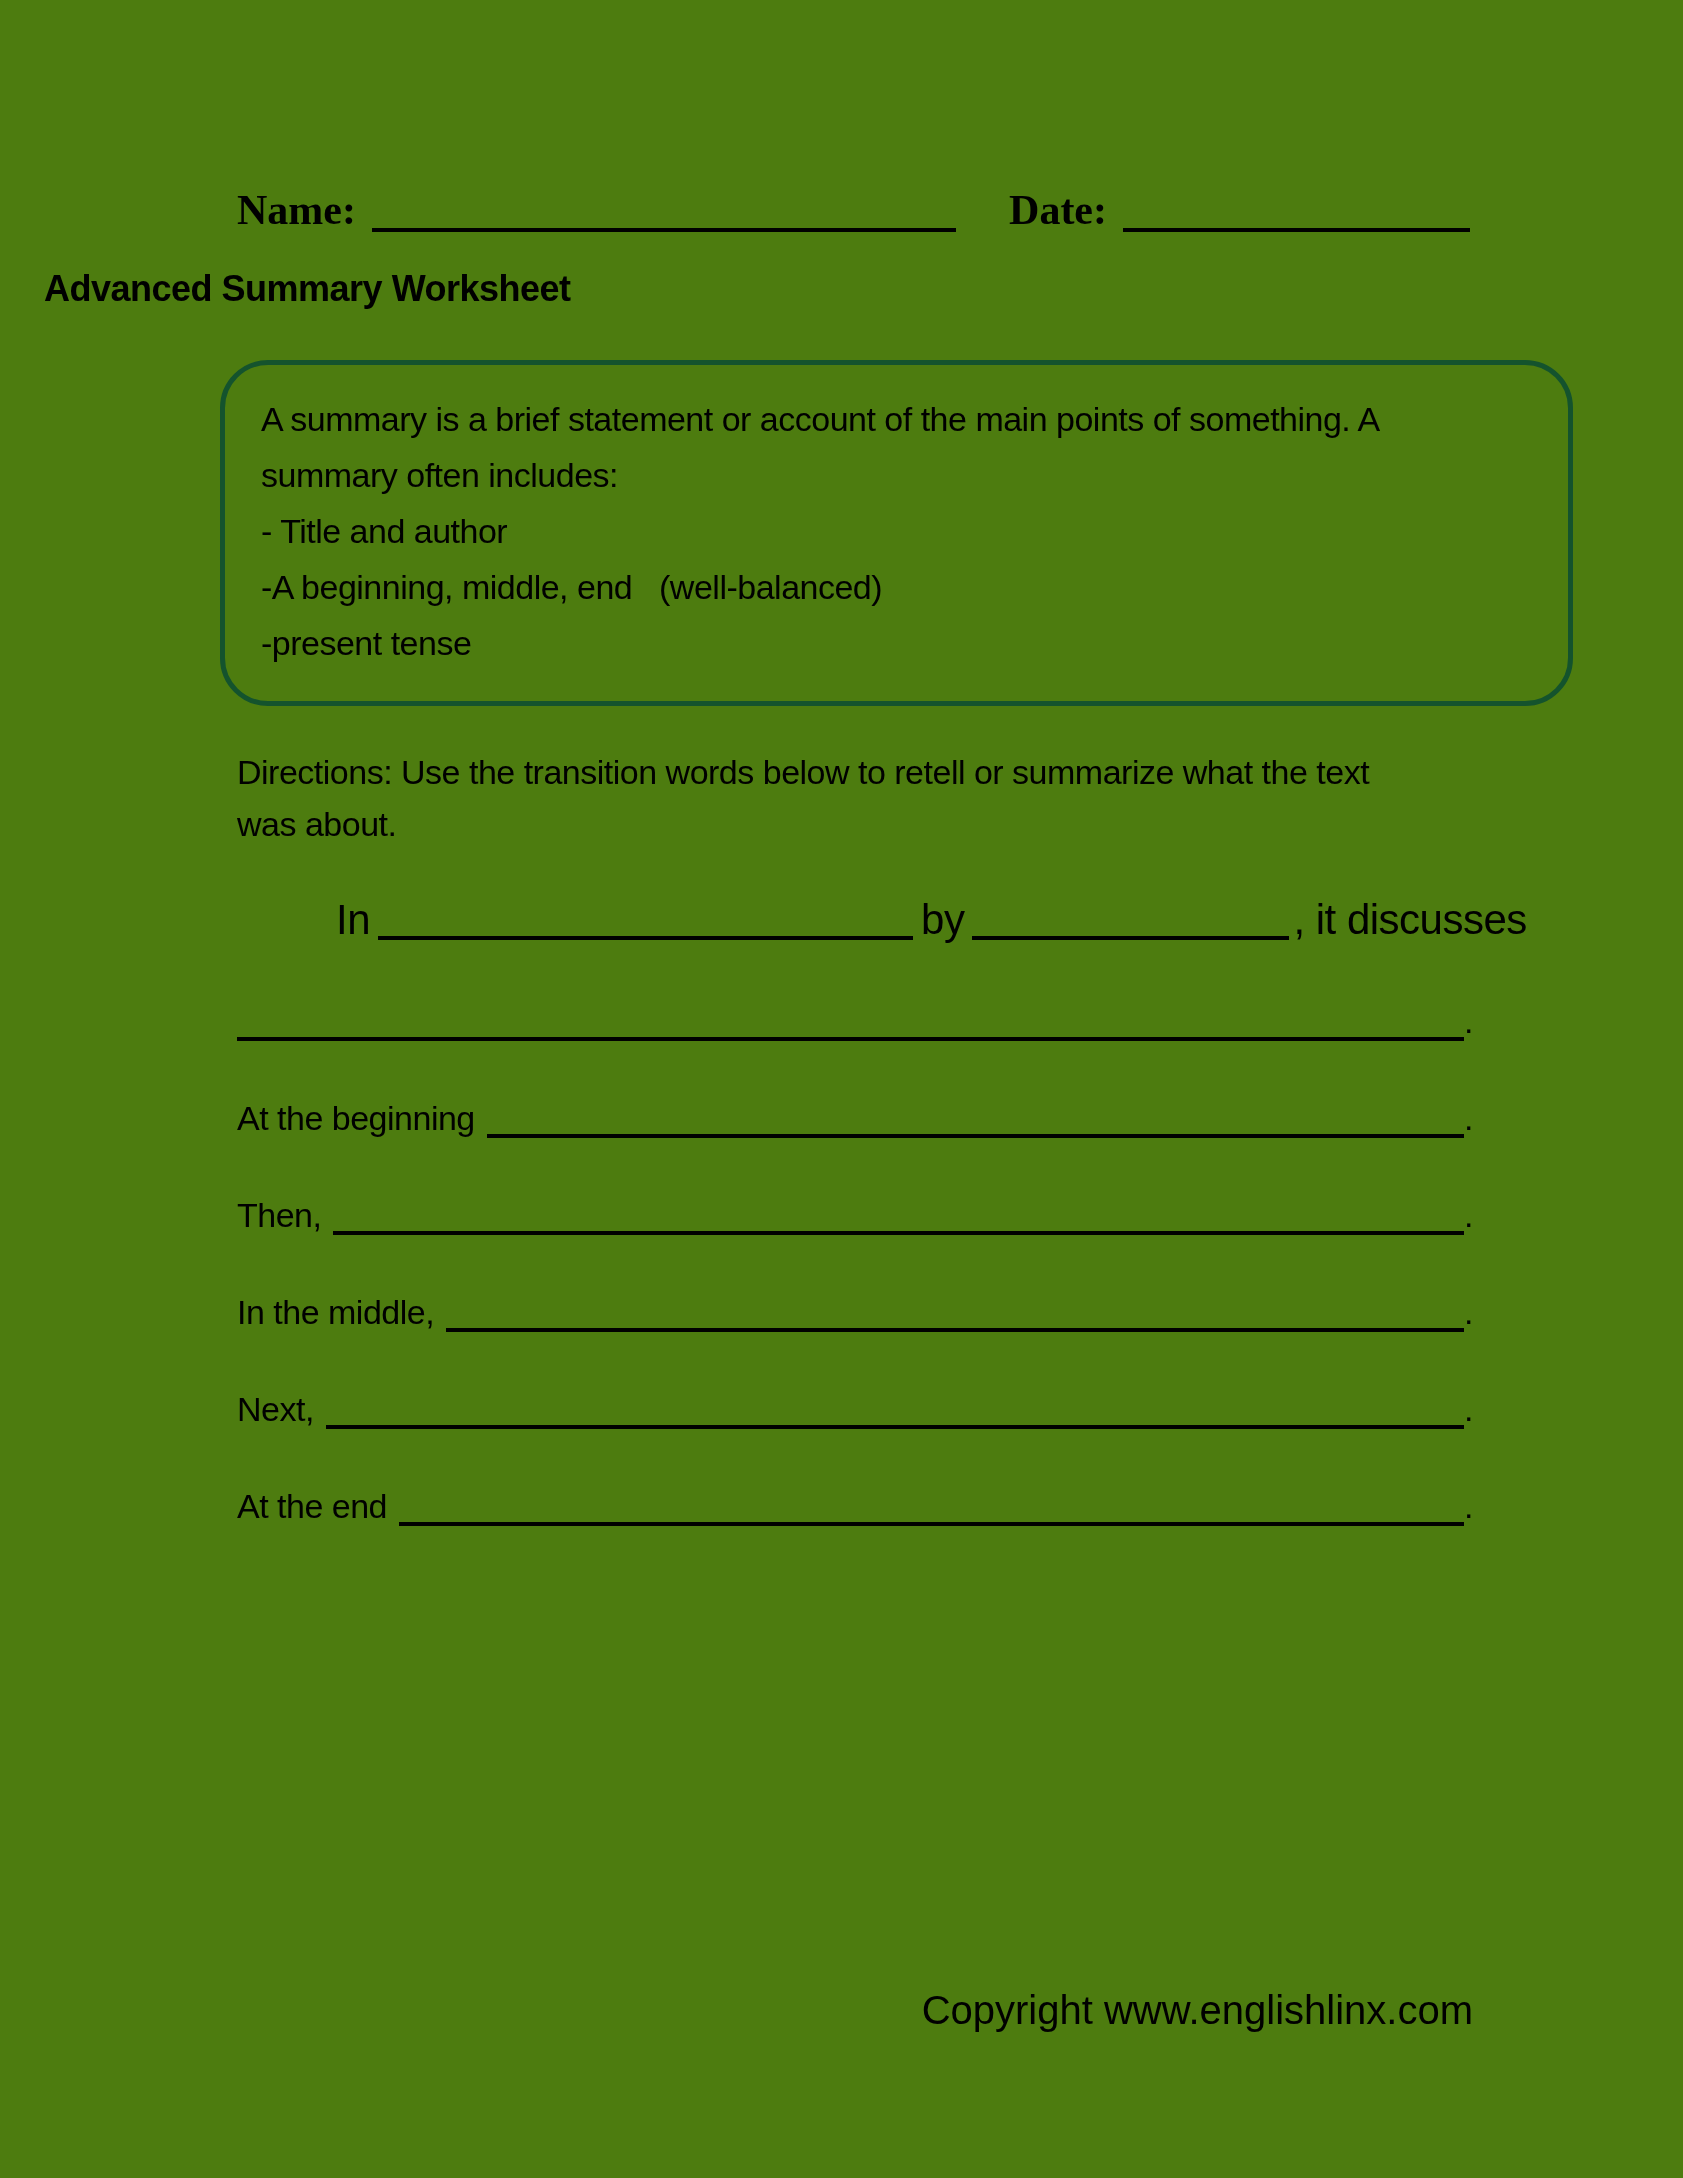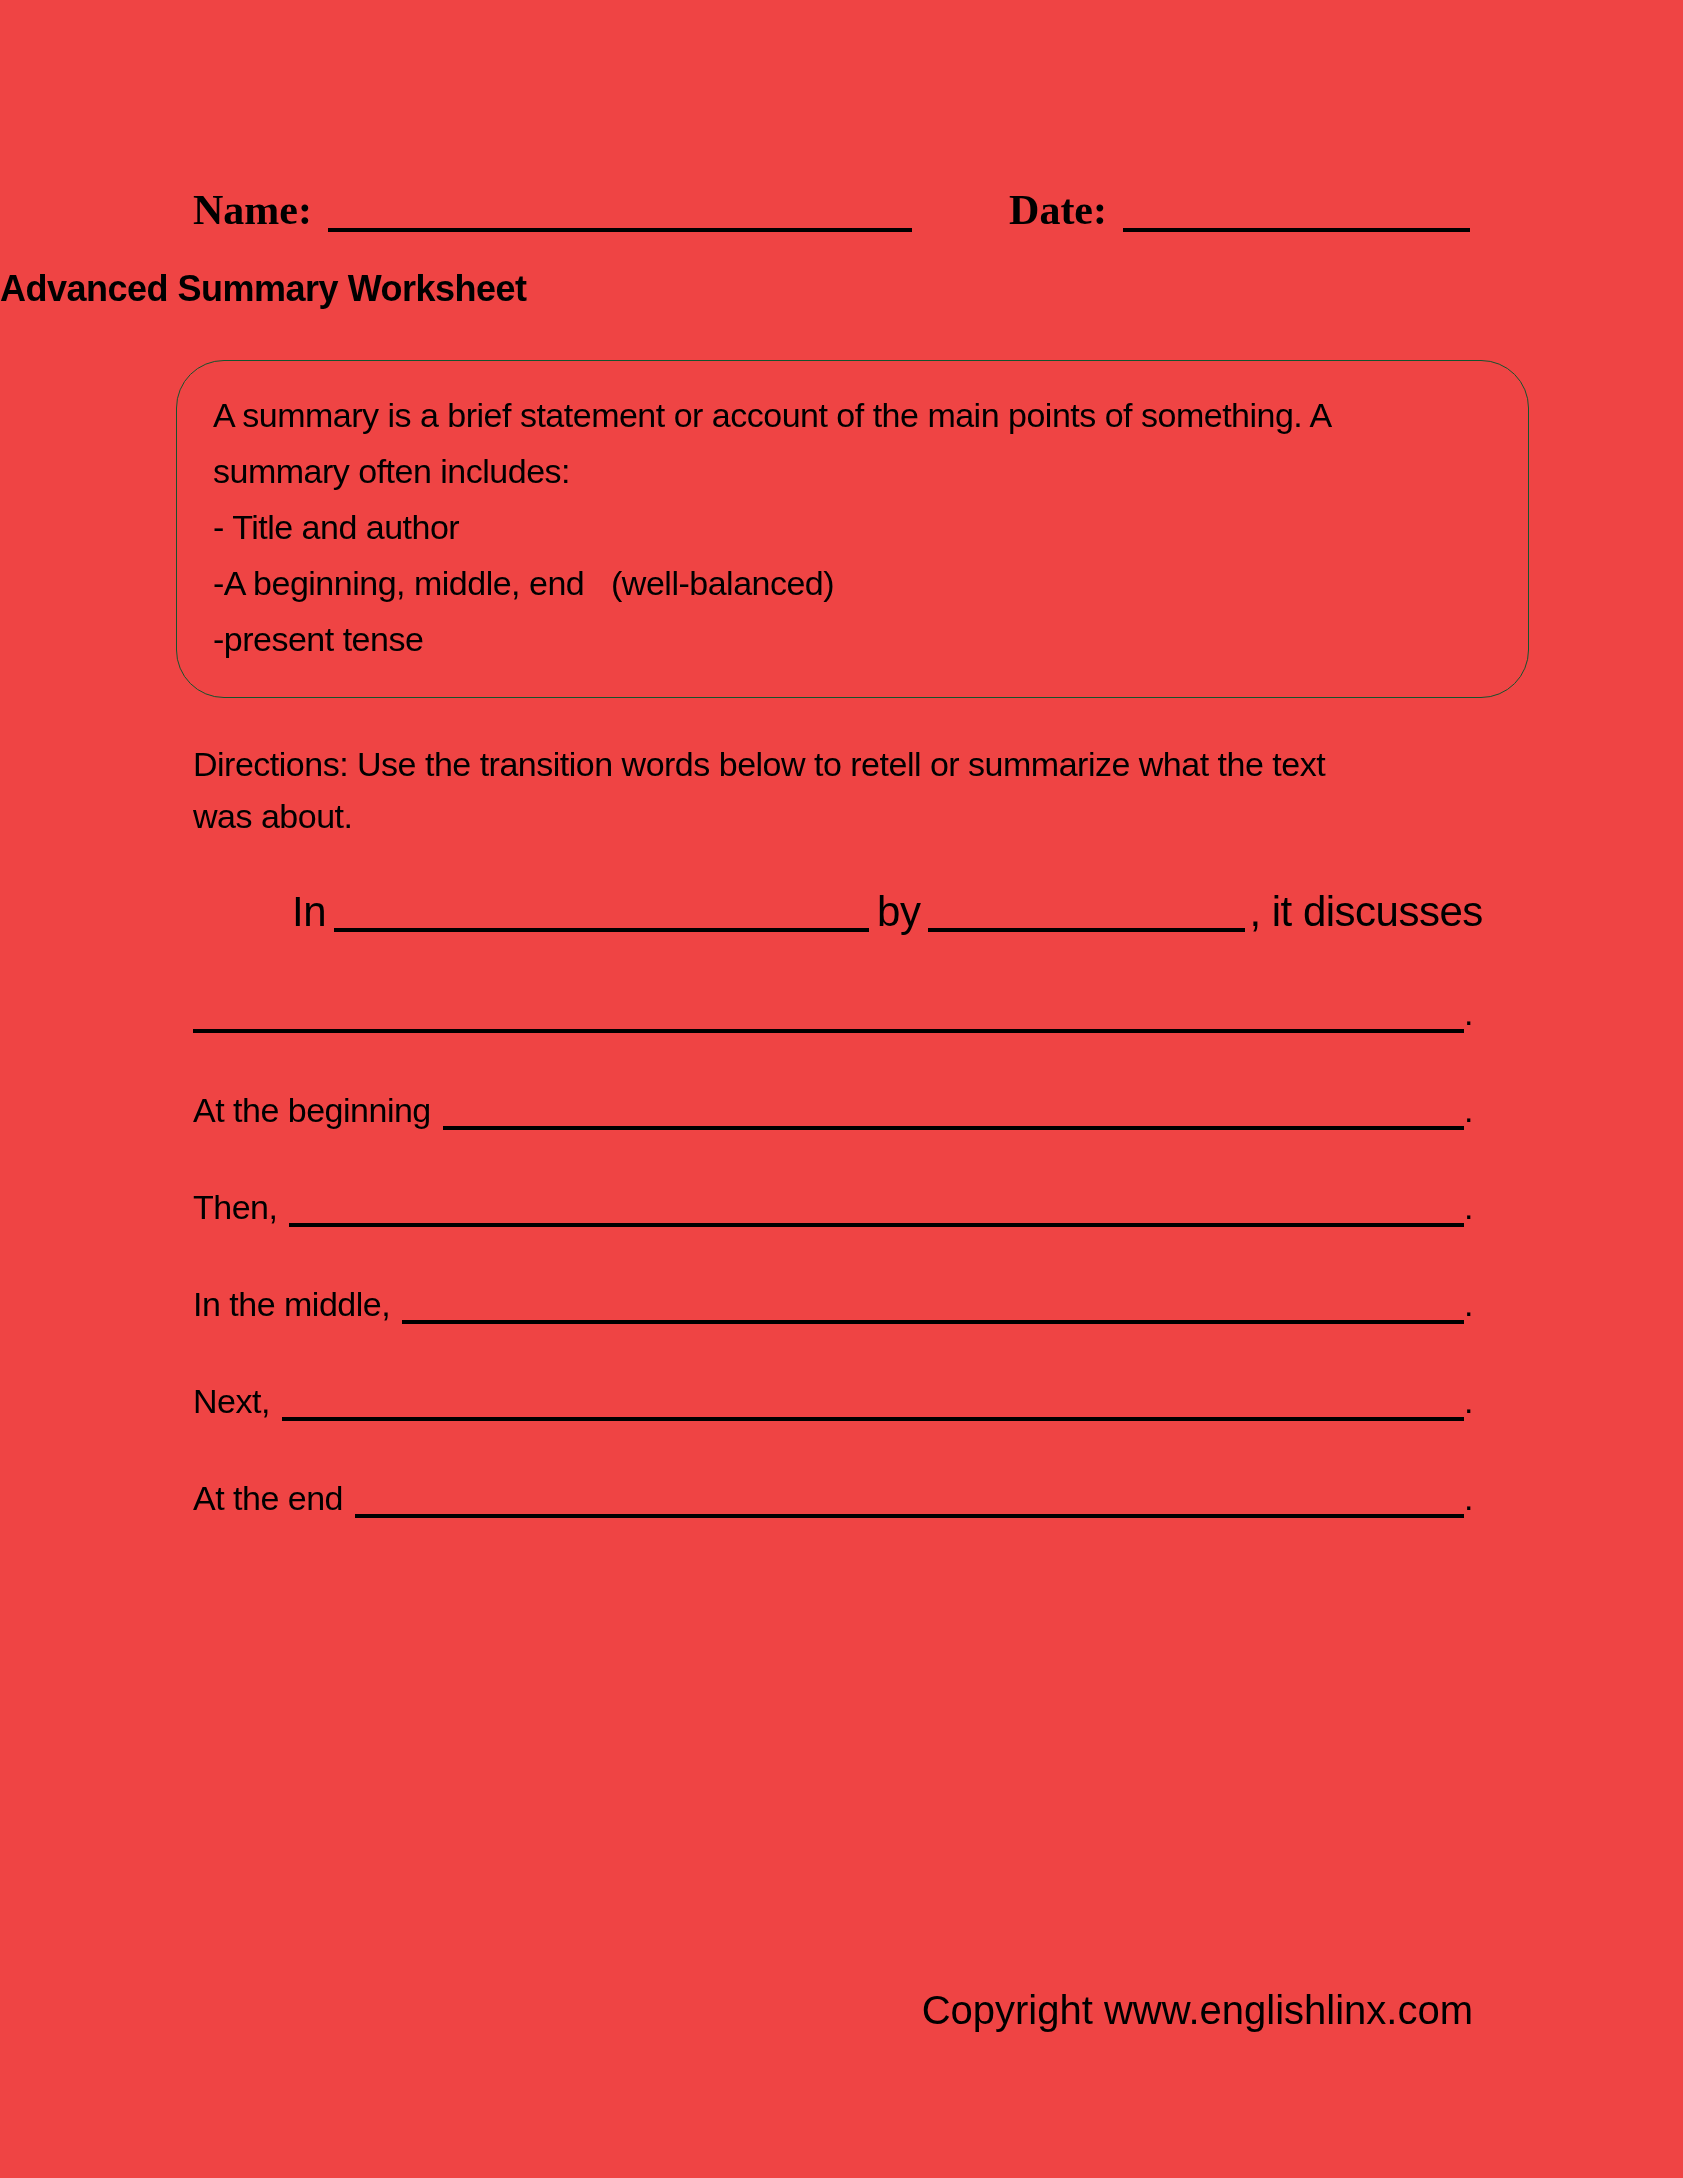--- a/index.html
+++ b/index.html
@@ -2,21 +2,21 @@
 <html><head>
 <meta charset="utf-8">
 <style>
   * { margin:0; padding:0; box-sizing:border-box; }
   html,body { background:#ffffff; }
   body {
     width:1683px; height:2178px; position:relative;
     font-family:"Liberation Sans", sans-serif;
     color:#000;
   }
-  .page { position:absolute; inset:0; background:#ef4444; }
+  .page { position:absolute; inset:0; background:#4d7c0f;padding-left:44px; }
 
   
   .header-row {
     display:flex; justify-content:space-between; align-items:flex-end;
     margin:188px 213px 0 193px;
   }
   .field { display:flex; align-items:flex-end; }
   .label-serif {
     font-family:"Liberation Serif", serif; font-weight:bold;
     font-size:42px; line-height:1.05; white-space:nowrap;
@@ -29,21 +29,21 @@
   .date-blank { width:347px; margin-left:16px; }
 
   
   .title {
     font-size:36px; font-weight:bold;
     letter-spacing:-0.5px; margin-top:36px;
   }
 
   
   .info-box {
-    border:1px solid #14532d; border-radius:48px;
+    border:5px solid #14532d; border-radius:48px;
     margin:50px 0 0 176px; width:1353px;
     padding:26px 36px 30px 36px;
     font-size:34px; letter-spacing:-0.5px;
   }
   .info-box p { line-height:56px; white-space:nowrap; }
 
   
   .directions { margin:40px 0 0 193px; font-size:34px; letter-spacing:-0.5px; }
   .directions p { line-height:52px; white-space:nowrap; }
 

